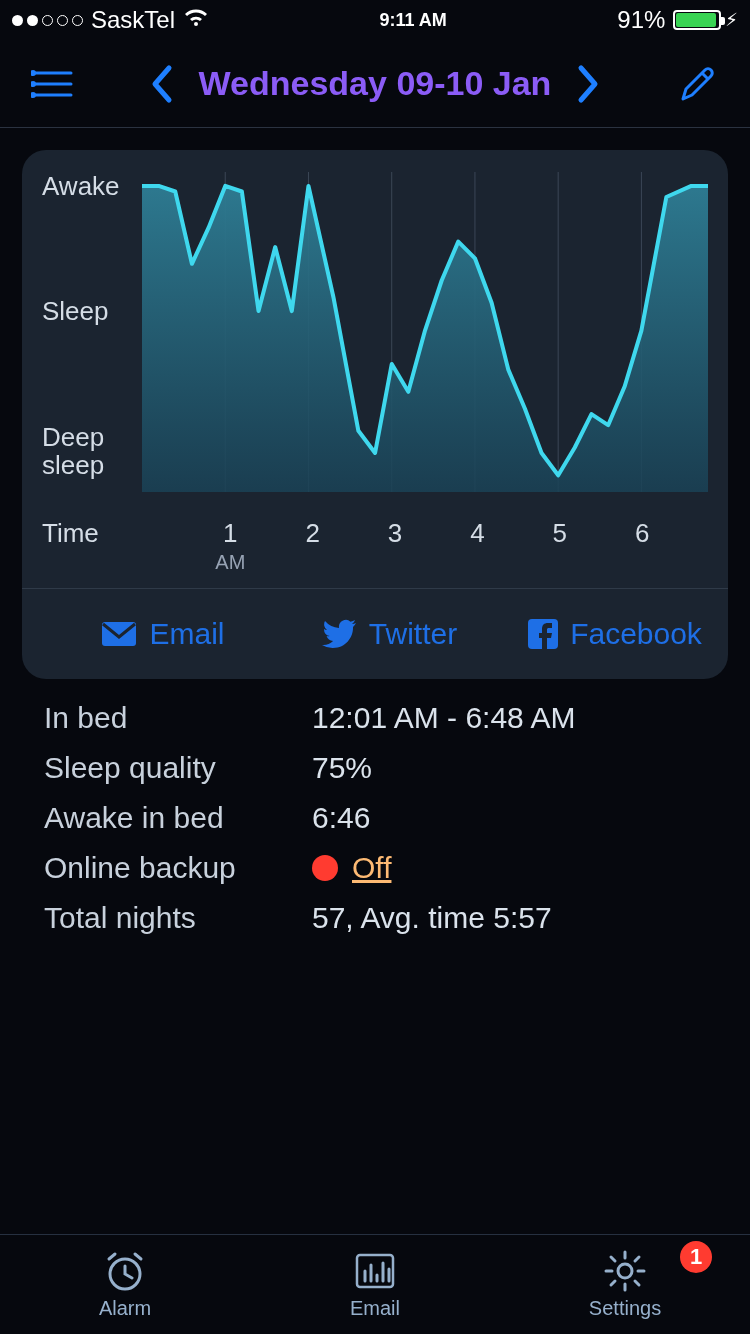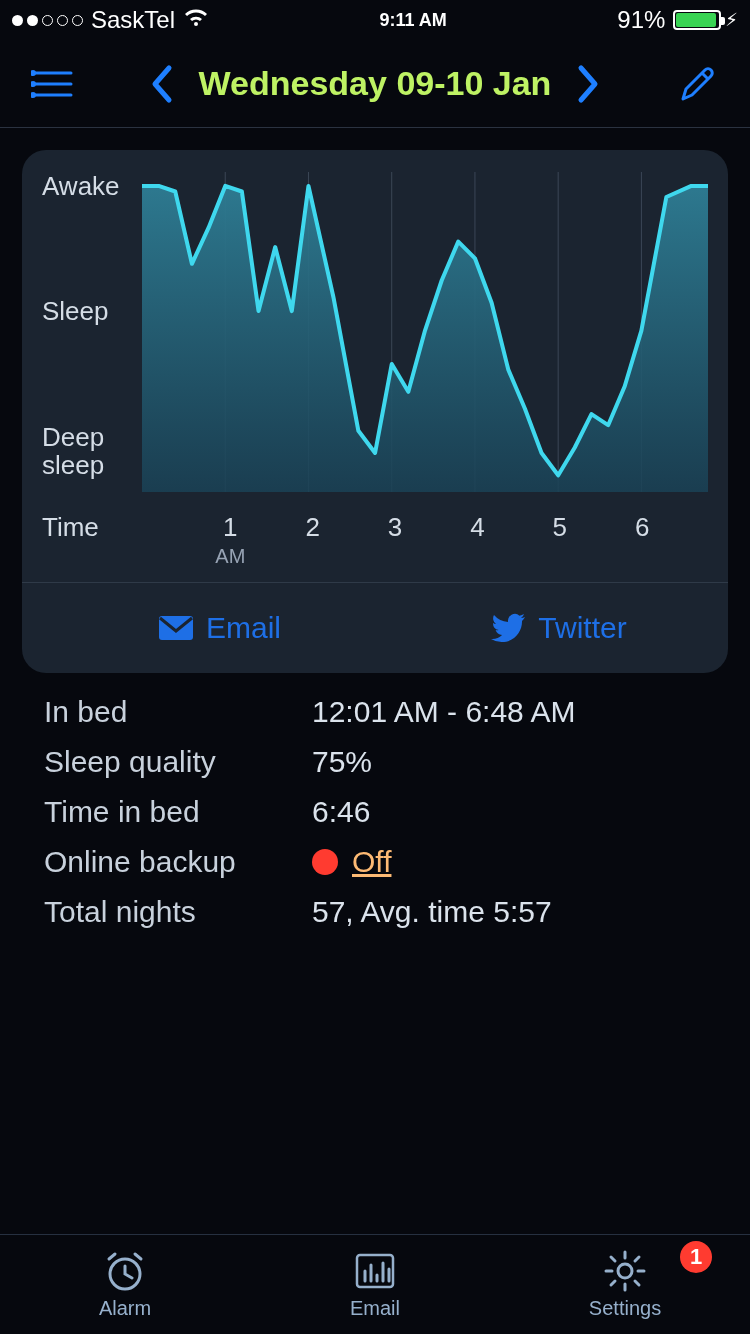--- a/index.html
+++ b/index.html
@@ -15,35 +15,35 @@
   .battery-wrap { display: flex; align-items: center; gap: 4px; }
   .battery { width: 48px; height: 20px; border: 2px solid #fff; border-radius: 4px; position: relative; }
   .battery:after { content: ""; position: absolute; right: -6px; top: 5px; width: 4px; height: 8px; background: #fff; border-radius: 0 2px 2px 0; }
   .battery-fill { position: absolute; left: 1px; top: 1px; bottom: 1px; background: #39d353; border-radius: 2px; }
   .bolt { font-size: 18px; }
 
   
   .nav-bar { height: 88px; display: flex; align-items: center; justify-content: space-between; padding: 0 20px; border-bottom: 1px solid #2a3240; }
   .nav-btn { width: 64px; display: flex; align-items: center; justify-content: center; }
   .nav-title-wrap { flex: 1; display: flex; align-items: center; justify-content: center; gap: 26px; }
-  .nav-title { color: #bef264; font-size: 34px; font-weight: 600; }
+  .nav-title { color: #8b5cf6; font-size: 34px; font-weight: 600; }
   .chev svg, .menu-icon svg, .edit-icon svg { display: block; }
 
   
   .card { margin: 22px 22px 0 22px; background: #1b2430; border-radius: 24px; overflow: hidden; }
   .chart-area { position: relative; padding: 22px 20px 10px 20px; }
   .chart-body { display: flex; }
   .y-axis { width: 100px; display: flex; flex-direction: column; justify-content: space-between; font-size: 26px; color: #d5dde6; padding-bottom: 12px; }
   .y-axis div { line-height: 1.1; }
   .plot { flex: 1; position: relative; height: 320px; }
   .plot svg { width: 100%; height: 100%; display: block; }
   .grid line { stroke: #3b4656; stroke-width: 1; }
   .area-path { fill: url(#grad); }
   .line-path { fill: none; stroke: #3fd8ee; stroke-width: 4; stroke-linejoin: round; stroke-linecap: round; }
-  .x-axis-row { display: flex; margin-top: 20px; gap: 6px; }
+  .x-axis-row { display: flex; margin-top: 26px; gap: 6px; }
   .x-label-cell { width: 100px; font-size: 26px; color: #d5dde6; }
   .x-ticks { flex: 1; position: relative; height: 60px; }
   .x-tick { position: absolute; transform: translateX(-50%); text-align: center; font-size: 26px; color: #d5dde6; white-space: nowrap; }
   .x-tick .sub { font-size: 20px; color: #97a3b4; margin-top: 2px; }
 
   .share-row { display: flex; border-top: 1px solid #2f3a48; padding-left: 28px; }
   .share-btn { flex: 1; display: flex; align-items: center; justify-content: center; gap: 12px; height: 90px; color: #1e6fe6; font-size: 30px; }
   .share-btn svg { display: block; }
 
   
@@ -198,34 +198,43 @@
       <span>Email</span>
     </div>
     <div class="share-btn">
       <span>
         <svg width="36" height="30" viewBox="0 0 36 30">
             <path d="M35 4a14 14 0 01-4 1 7 7 0 003-4 14 14 0 01-4.5 1.7A7 7 0 0018 9a20 20 0 01-14-7 7 7 0 002 9 7 7 0 01-3-1v.1a7 7 0 005.6 6.9 7 7 0 01-3 .1 7 7 0 006.5 4.9A14 14 0 011 26a20 20 0 0011 3c13 0 20-11 20-20v-1a14 14 0 003-4z" fill="#1e6fe6"></path>
           </svg>
       </span>
       <span>Twitter</span>
     </div>
+    <div class="share-btn">
+      <span>
+        <svg width="30" height="30" viewBox="0 0 30 30">
+            <rect width="30" height="30" rx="4" fill="#1e6fe6"></rect>
+            <path d="M19 30V19h4l1-5h-5v-3c0-1.4.4-2 2-2h3V4h-4c-4 0-6 2-6 6v4h-3v5h3v11z" fill="#1b2430"></path>
+          </svg>
+      </span>
+      <span>Facebook</span>
+    </div>
   </div>
 </div>
 
 <div class="info">
   <div class="info-row">
     <div class="info-label">In bed</div>
     <div class="info-value">12:01 AM - 6:48 AM</div>
   </div>
   <div class="info-row">
     <div class="info-label">Sleep quality</div>
     <div class="info-value">75%</div>
   </div>
   <div class="info-row">
-    <div class="info-label">Time in bed</div>
+    <div class="info-label">Awake in bed</div>
     <div class="info-value">6:46</div>
   </div>
   <div class="info-row">
     <div class="info-label">Online backup</div>
     <div class="info-value">
       <span class="status-dot"></span><span class="link">Off</span>
     </div>
   </div>
   <div class="info-row">
     <div class="info-label">Total nights</div>

